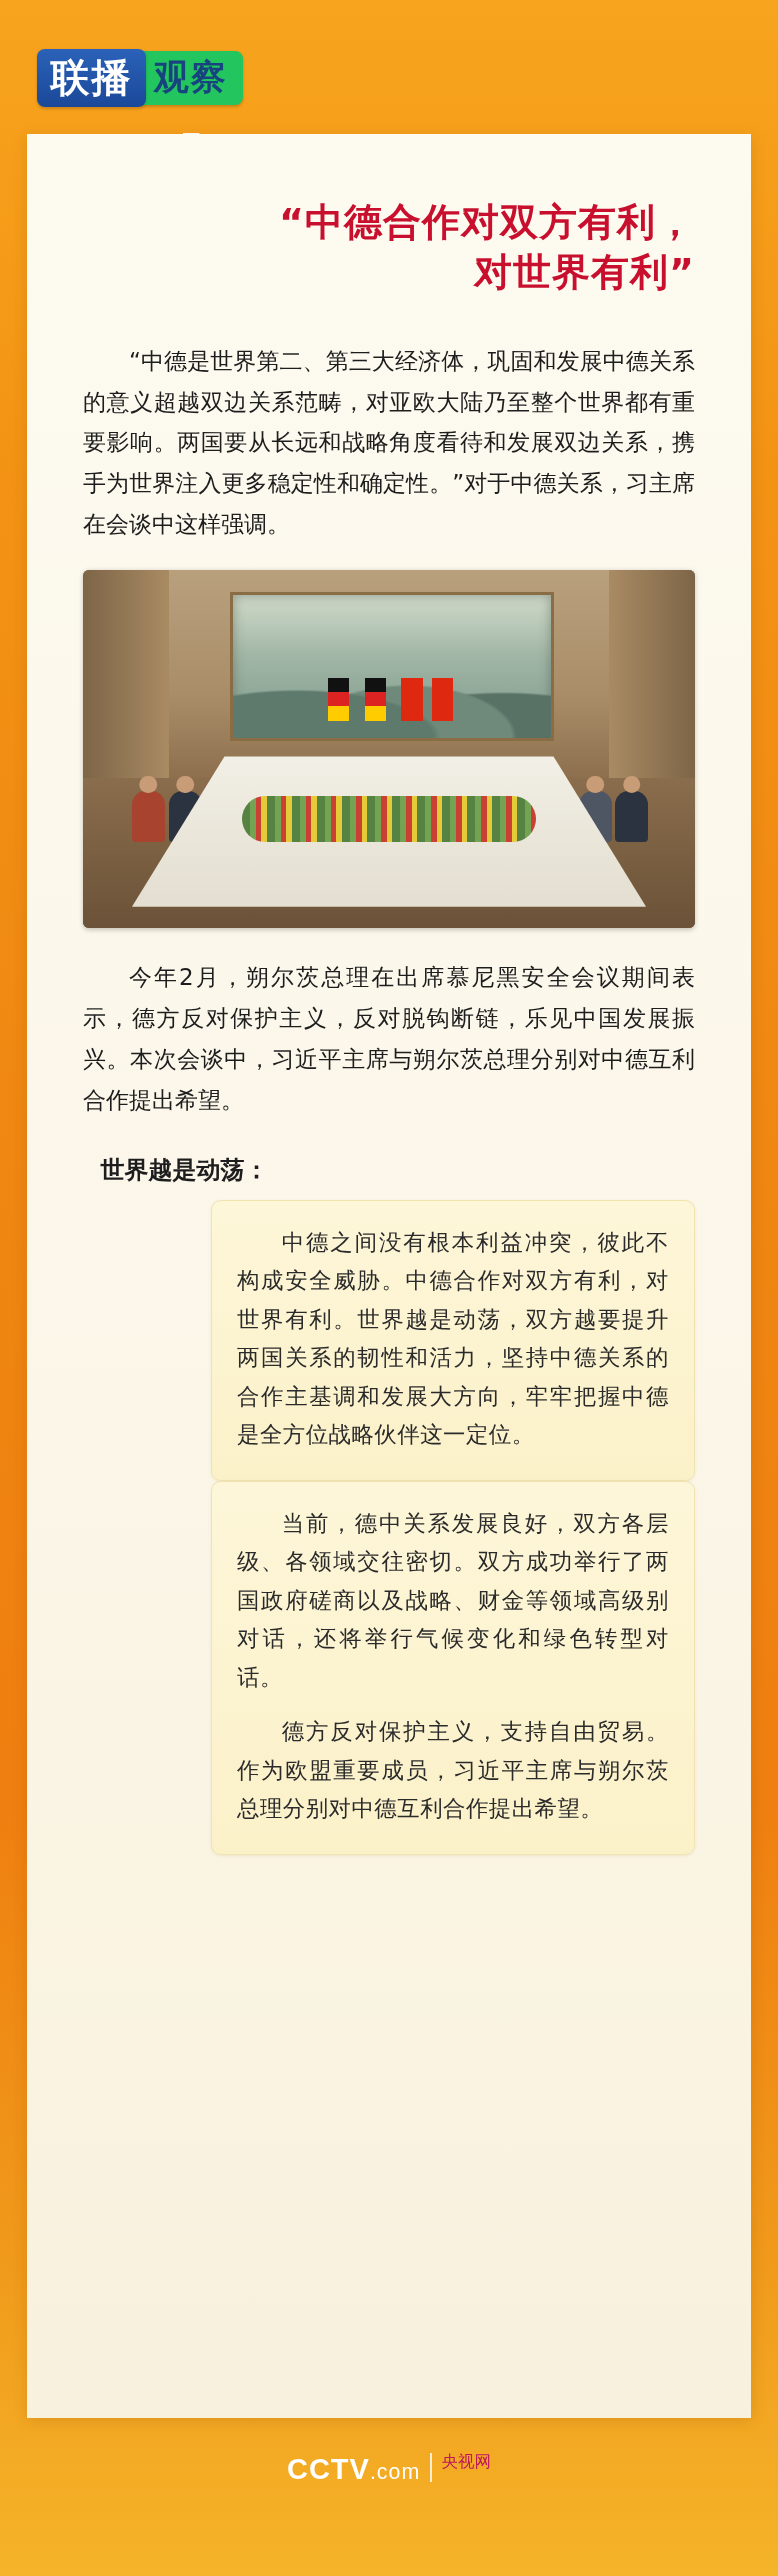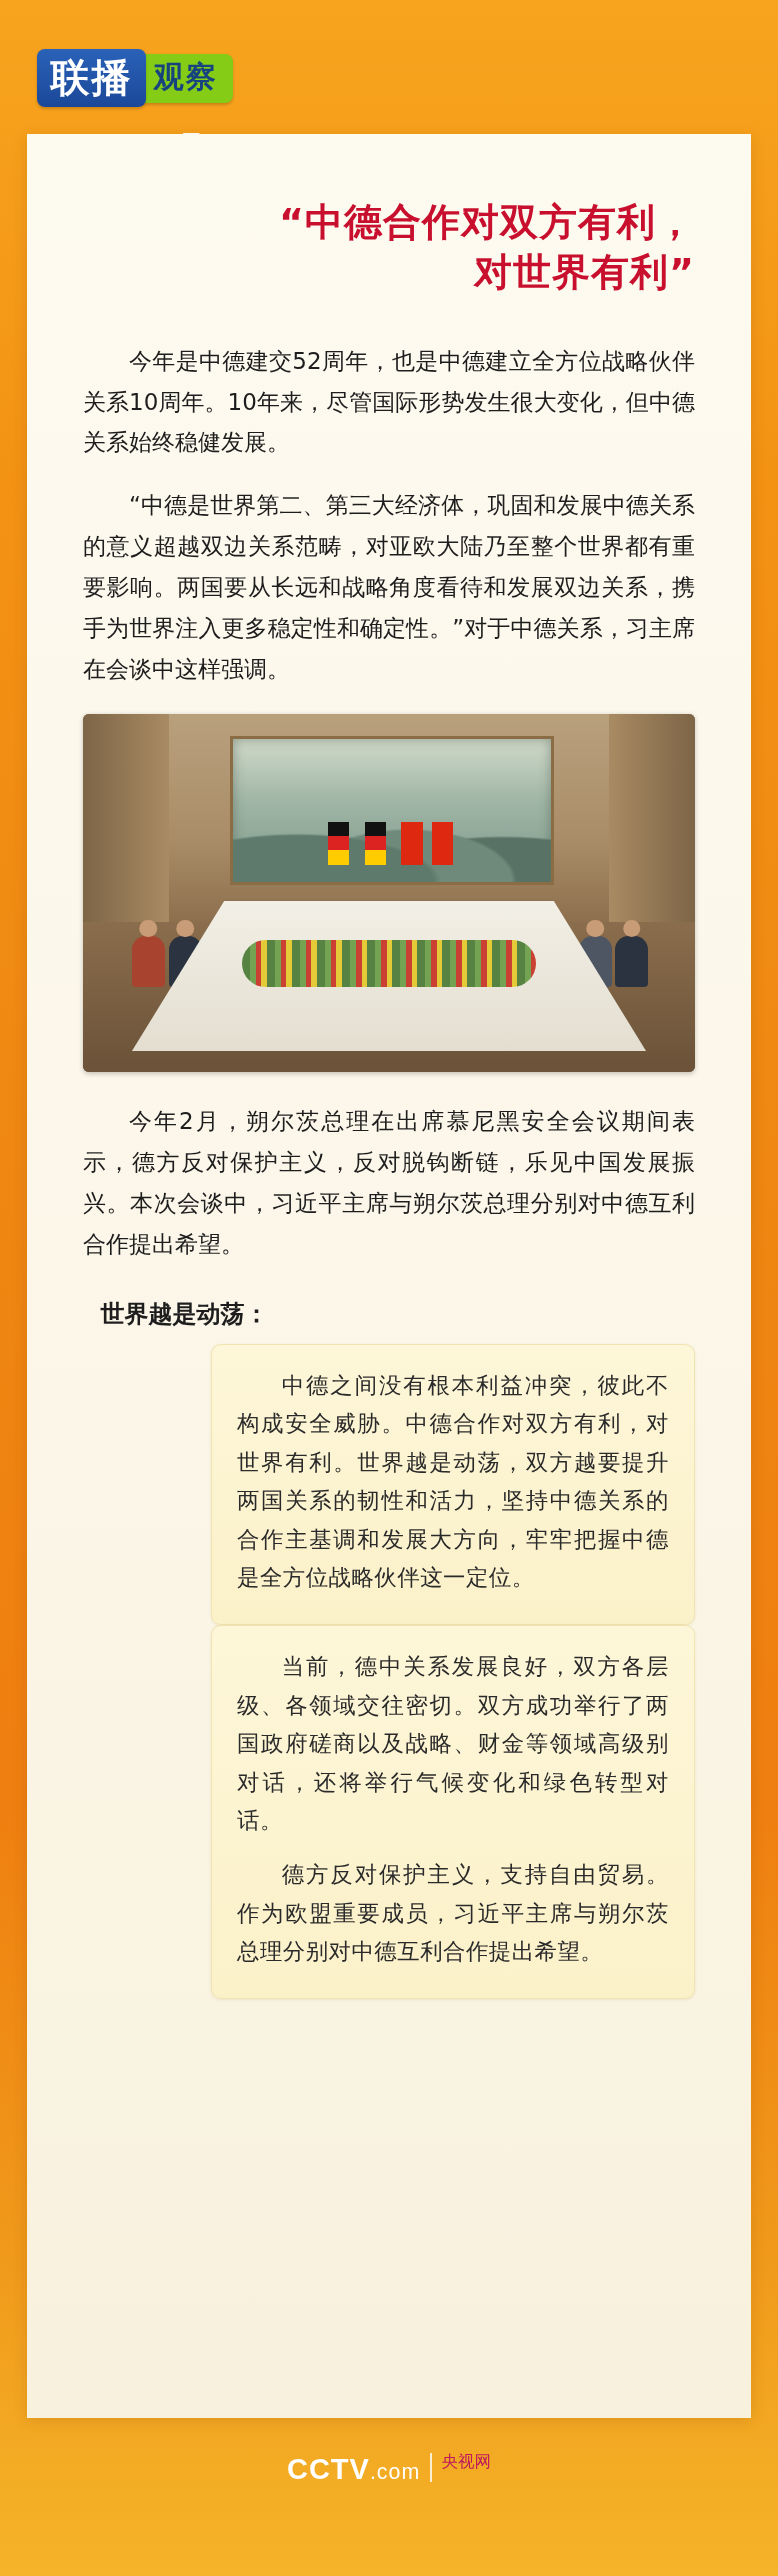--- a/index.html
+++ b/index.html
@@ -36,23 +36,23 @@
     padding: 8.8px 13.6px 10.7px 13.6px;
     border-radius: 7.8px;
     line-height: 1;
     font-family: "DejaVu Sans", sans-serif;
     position: relative;
     z-index: 2;
     box-shadow: 0 1.9px 2.9px rgba(0,0,0,0.18);
     text-align: right;
   }
   .logo-white {
-    background: #84cc16;
+    background: #22c55e;
     color: #17447f;
-    font-size: 30px;
+    font-size: 35px;
     font-weight: bold;
     letter-spacing: 1.9px;
     padding: 8.8px 15.6px 10.7px 17.5px;
     border-radius: 7.8px;
     line-height: 1;
     margin-left: -9.7px;
     font-family: "DejaVu Sans", sans-serif;
     position: relative;
     z-index: 1;
     box-shadow: 0 1.9px 2.9px rgba(0,0,0,0.18);
@@ -216,21 +216,21 @@
     padding: 23px 25px 25px 25px;
     box-shadow: 0 1px 2.9px rgba(150,120,40,0.12);
   }
   .quote-box p {
     margin: 0 0 15.6px 0;
     font-size: 22.4px;
     line-height: 1.72;
     color: #2a2a2a;
     text-indent: 2em;
     text-align: justify;
-    font-family: Liberation Mono, monospace;
+    font-family: Liberation Sans, sans-serif;
     letter-spacing: 0.5px;
   }
   .quote-box p:last-child { margin-bottom: 0; }
   
   .footer {
     position: absolute;
     left: 0;
     right: 0;
     top: 2453px;
     text-align: center;
@@ -277,21 +277,20 @@
 </div>
 
 <div class="card">
   <div class="card-inner">
 
     <h1 class="title">
       <span>“中德合作对双方有利，</span>
       <span class="line2">对世界有利”</span>
     </h1>
 
-    <p class="body">今年是中德建交52周年，也是中德建立全方位战略伙伴关系10周年。10年来，尽管国际形势发生很大变化，但中德关系始终稳健发展。</p>
     <p class="body">“中德是世界第二、第三大经济体，巩固和发展中德关系的意义超越双边关系范畴，对亚欧大陆乃至整个世界都有重要影响。两国要从长远和战略角度看待和发展双边关系，携手为世界注入更多稳定性和确定性。”对于中德关系，习主席在会谈中这样强调。</p>
 
     <div class="photo-wrap">
       <div class="photo">
         <div class="ph-wall"></div>
         <div class="ph-painting">
             <div class="mtn"></div>
           </div>
         <div class="ph-floor"></div>
 

